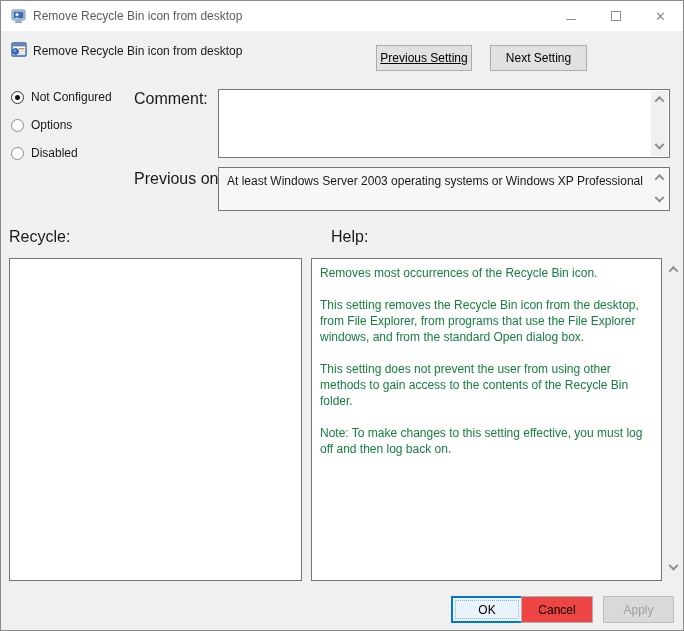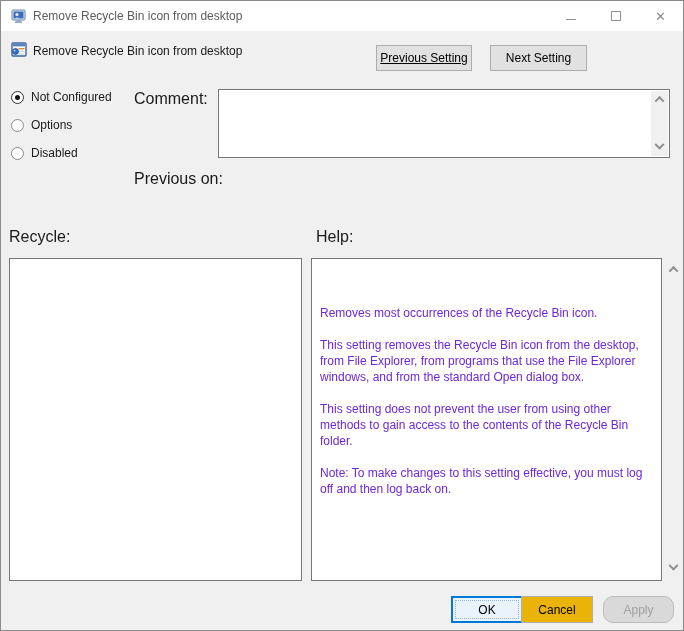--- a/index.html
+++ b/index.html
@@ -34,50 +34,50 @@
     margin-right:7px; display:flex; align-items:center; justify-content:center; }
   .radio-row.checked .radio-circle { border-color:#333; }
   .radio-dot { width:5px; height:5px; border-radius:50%; background:#111; display:none; }
   .radio-row.checked .radio-dot { display:block; }
   .radio-label { font-size:12px; color:#1a1a1a; white-space:nowrap; }
   
   .field-label { position:absolute; font-size:16px; color:#1a1a1a; white-space:nowrap; }
   .lbl-comment { left:133px; top:89px; }
   .lbl-supported { left:133px; top:169px; }
   .lbl-options { left:8px; top:227px; }
-  .lbl-help { left:315px; top:227px; }
+  .lbl-help { left:330px; top:227px; }
   
   .textbox { position:absolute; background:#fff; border:1px solid #767676; }
   .box-comment { left:217px; top:88px; width:452px; height:69px; }
   .box-supported { left:217px; top:166px; width:452px; height:44px; background:#f7f7f7; }
   .box-supported .value { position:absolute; left:8px; top:6px; right:22px; line-height:15px; color:#1a1a1a; }
   .panel { position:absolute; background:#fff; border:1px solid #767676; }
   .panel-options { left:8px; top:257px; width:293px; height:323px; }
   .panel-help { left:310px; top:257px; width:351px; height:323px; overflow:hidden; }
-  .help-text { position:absolute; left:8px; top:6px; right:6px; line-height:16px; color:#6d28d9;margin-top:40px; }
+  .help-text { position:absolute; left:8px; top:6px; right:6px; line-height:16px; color:#15803d; }
   .help-text p { margin:0 0 16px 0; }
   
   .vscroll { position:absolute; top:1px; right:1px; bottom:1px; width:17px; background:#f0f0f0; }
   .vscroll .arr { position:absolute; left:0; width:17px; height:17px; display:flex; align-items:center; justify-content:center; }
   .vscroll .arr.up { top:0; } .vscroll .arr.down { bottom:0; }
   .chev { width:7px; height:7px; border-left:2px solid #8f8f8f; border-top:2px solid #8f8f8f; }
   .chev.up { transform:rotate(45deg) translate(1px,1px); }
   .chev.down { transform:rotate(225deg) translate(2px,2px); }
   .help-scrollzone { position:absolute; left:663px; top:257px; width:18px; height:323px; }
   .help-scrollzone .arr { position:absolute; left:0; width:18px; height:18px; display:flex; align-items:center; justify-content:center; }
   .help-scrollzone .arr.up { top:2px; } .help-scrollzone .arr.down { bottom:4px; }
   
   .footer-btn {
     position:absolute; top:595px; height:27px; font-family:"Liberation Sans", sans-serif;
-    font-size:12px; text-align:center; background:#eab308; border:1px solid #adadad; color:#000;
+    font-size:12px; text-align:center; background:#ef4444; border:1px solid #adadad; color:#000;
   }
   .btn-ok { left:450px; width:72px; background:#eaf2fb; border:2px solid #0078d7;
     outline:1px dotted #90b5d9; outline-offset:-5px; }
   .btn-cancel { left:520px; width:72px; }
-  .btn-apply { left:602px; width:71px; background:#d9d9d9; border-color:#bcbcbc; color:#a0a0a0;border-radius:10px; }
+  .btn-apply { left:602px; width:71px; background:#d9d9d9; border-color:#bcbcbc; color:#a0a0a0; }
 </style>
 </head>
 <body>
 
 <div id="window">
 
   <div class="titlebar">
     <svg class="app-icon" viewBox="0 0 16 16">
       <rect x="1" y="2" width="13" height="10" rx="1" fill="#dce6f1" stroke="#6b86a8" stroke-width="1"></rect>
       <rect x="2.5" y="3.5" width="10" height="7" fill="#3b6fb5"></rect>
@@ -133,20 +133,31 @@
       <div class="arr up">
           <div class="chev up"></div>
         </div>
       <div class="arr down">
           <div class="chev down"></div>
         </div>
     </div>
   </div>
 
   <div class="field-label lbl-supported">Previous on:</div>
+  <div class="textbox box-supported">
+    <div class="value">At least Windows Server 2003 operating systems or Windows XP Professional</div>
+    <div class="vscroll" style="background:transparent;">
+      <div class="arr up">
+          <div class="chev up"></div>
+        </div>
+      <div class="arr down">
+          <div class="chev down"></div>
+        </div>
+    </div>
+  </div>
 
   <div class="field-label lbl-options">Recycle:</div>
   <div class="field-label lbl-help">Help:</div>
 
   <div class="panel panel-options"></div>
 
   <div class="panel panel-help">
     <div class="help-text">
       <p>Removes most occurrences of the Recycle Bin icon.</p>
       <p>This setting removes the Recycle Bin icon from the desktop, from File Explorer, from programs that use the File Explorer windows, and from the standard Open dialog box.</p>

